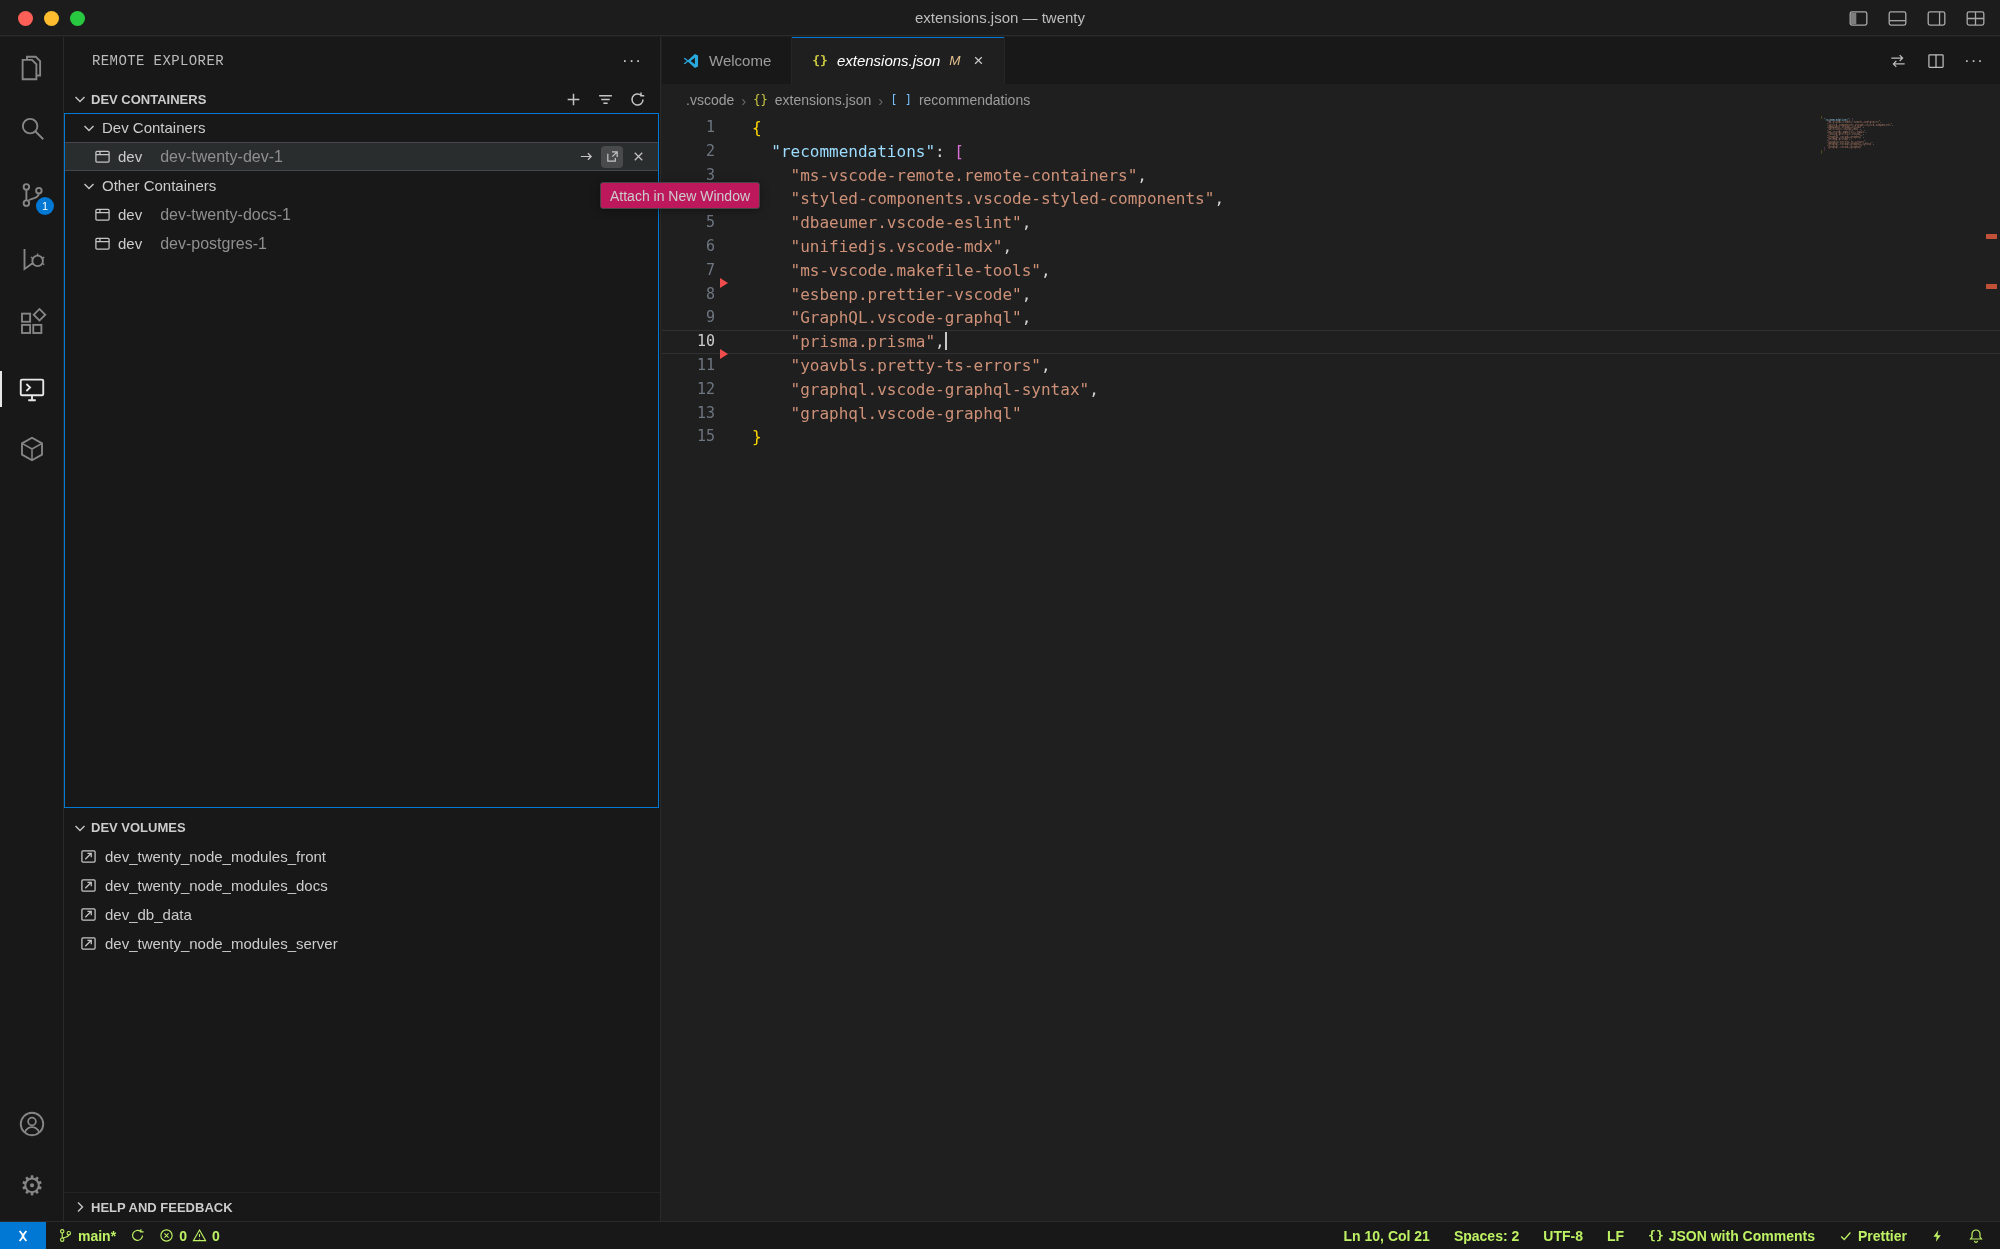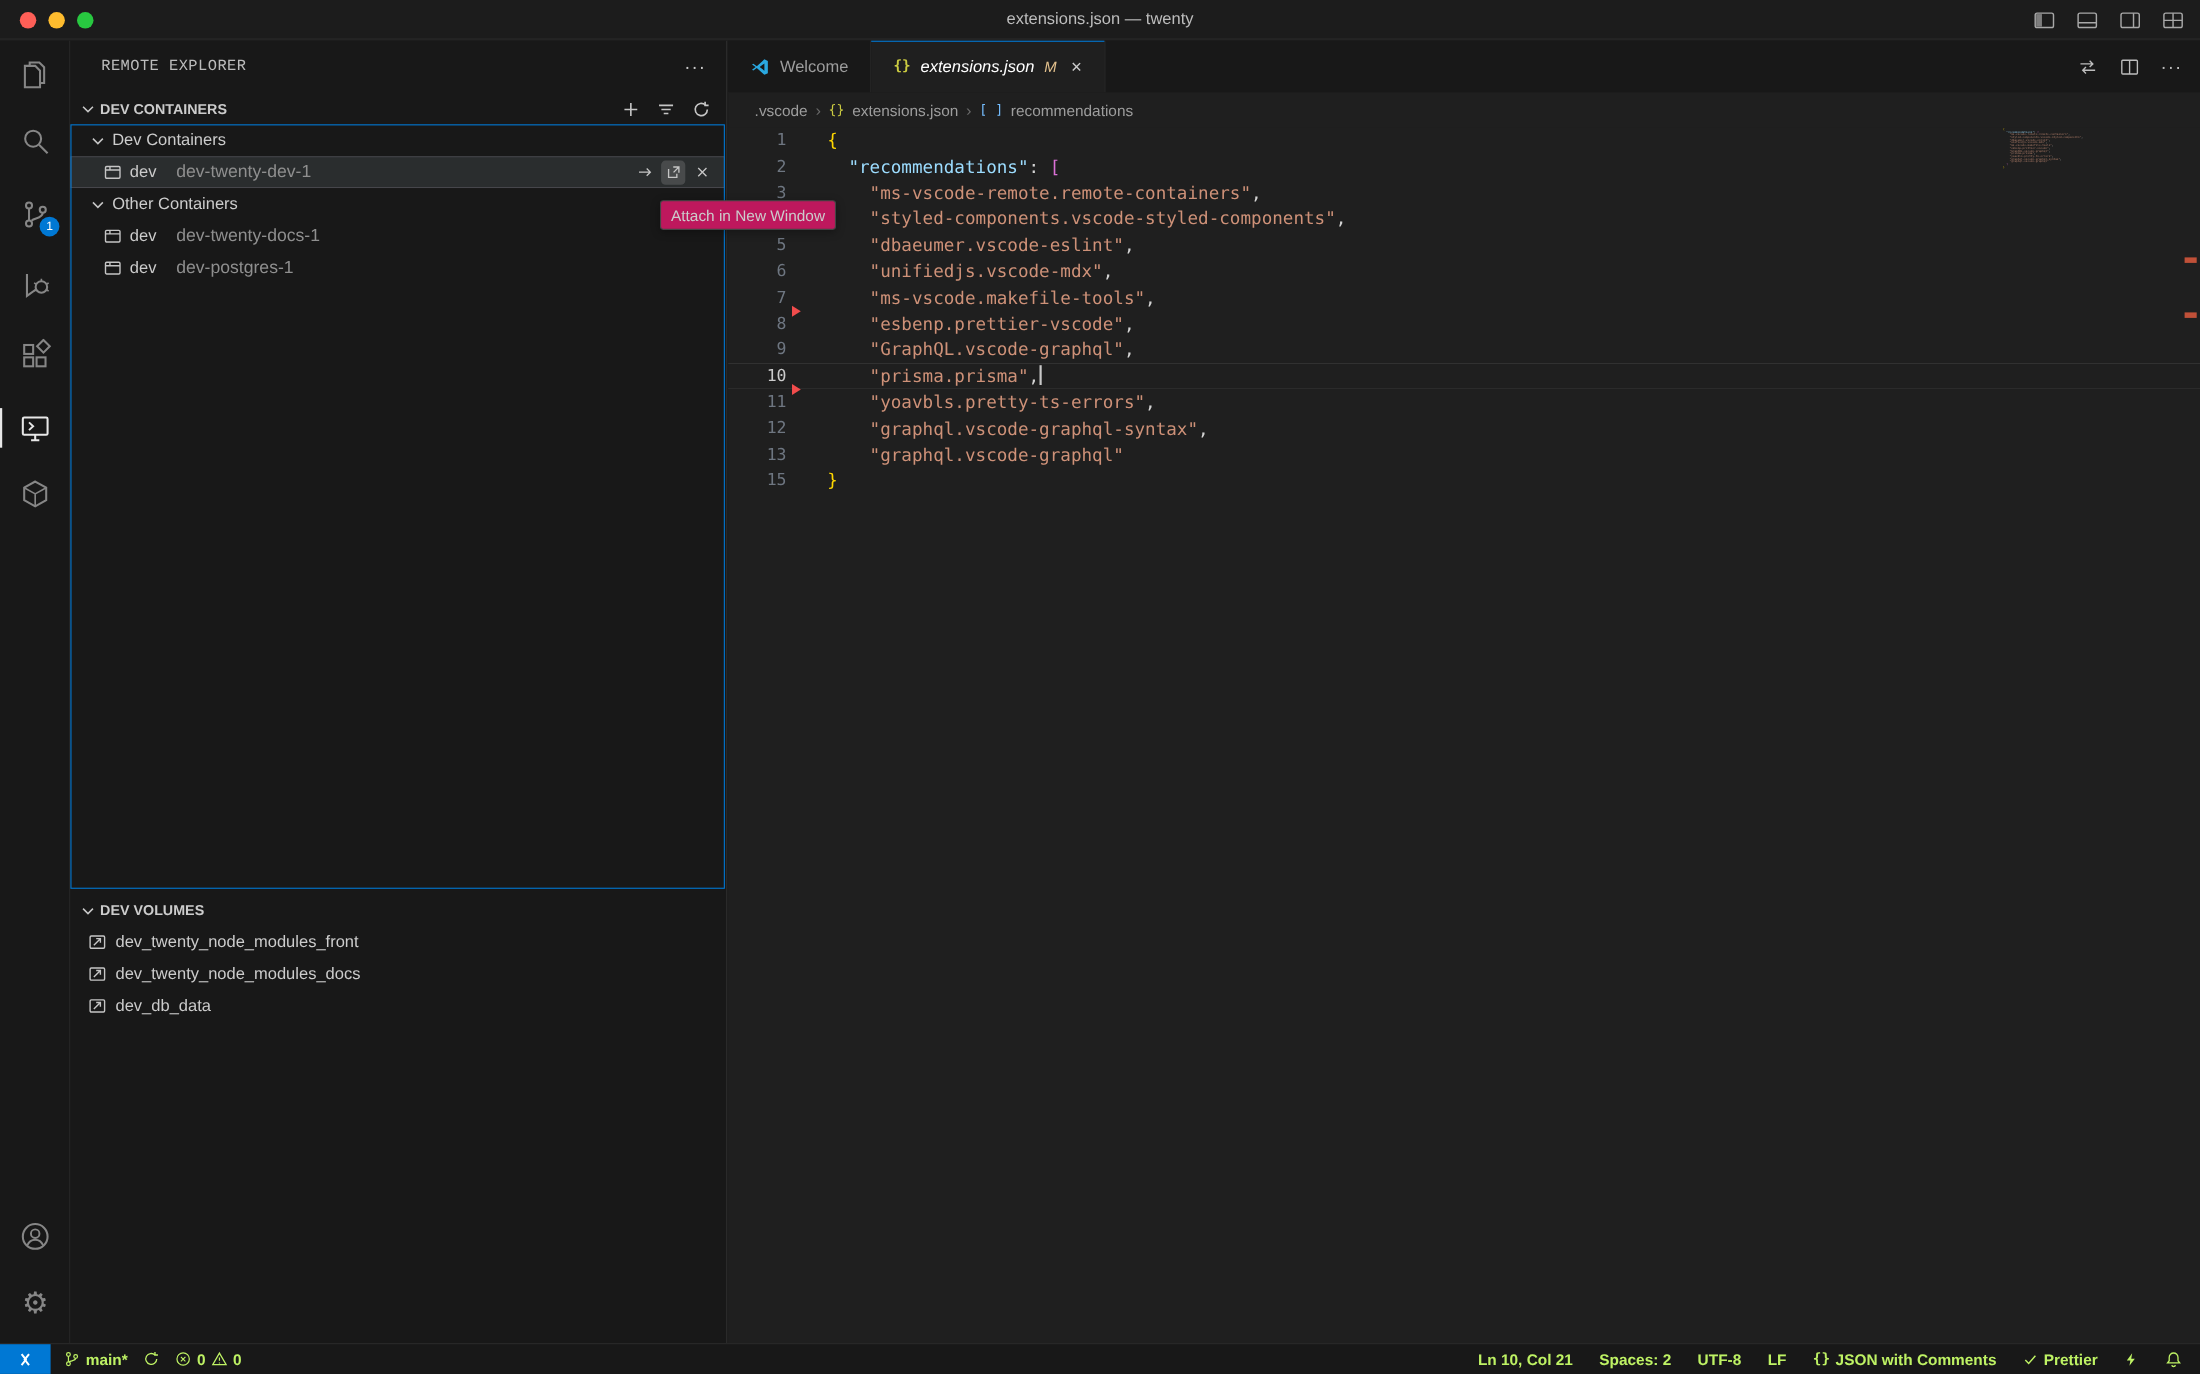--- a/index.html
+++ b/index.html
@@ -322,22 +322,39 @@
       </div>
       <div class="vol-row">
         <span class="vicon">
           <svg width="17" height="17" viewBox="0 0 16 16">
             <rect x="1.8" y="2.8" width="12.4" height="10.4" rx="1" fill="none" stroke="currentColor" stroke-width="1.2"></rect>
             <path d="M5 10.6l5.6-5.6M10.6 8.6V5H7" stroke="currentColor" stroke-width="1.2" fill="none"></path>
           </svg>
         </span>
         <span>dev_db_data</span>
       </div>
+      <div class="vol-row">
+        <span class="vicon">
+          <svg width="17" height="17" viewBox="0 0 16 16">
+            <rect x="1.8" y="2.8" width="12.4" height="10.4" rx="1" fill="none" stroke="currentColor" stroke-width="1.2"></rect>
+            <path d="M5 10.6l5.6-5.6M10.6 8.6V5H7" stroke="currentColor" stroke-width="1.2" fill="none"></path>
+          </svg>
+        </span>
+        <span>dev_twenty_node_modules_server</span>
+      </div>
     </div>
 
+  <div class="help-header">
+    <span class="twisty">
+        <svg class="ic" width="16" height="16" viewBox="0 0 16 16">
+          <path d="M6 3.5L10.5 8 6 12.5" fill="none" stroke="currentColor" stroke-width="1.4"></path>
+        </svg>
+      </span>
+    <span class="sec-title">HELP AND FEEDBACK</span>
+  </div>
 </div>
 
 <div class="tooltip">Attach in New Window</div>
 
 <div class="editor">
   <div class="tabbar">
     <div class="tab">
       <span>
           <svg class="ic" width="18" height="18" viewBox="0 0 24 24">
             <path d="M17.2 2.6 8 11 3.8 7.8l-1.6 1 4.4 3.2-4.4 3.2 1.6 1L8 13l9.2 8.4 4.2-2V4.6zm0 5.1v8.6L11.4 12z" fill="#2aa8e0"></path>

